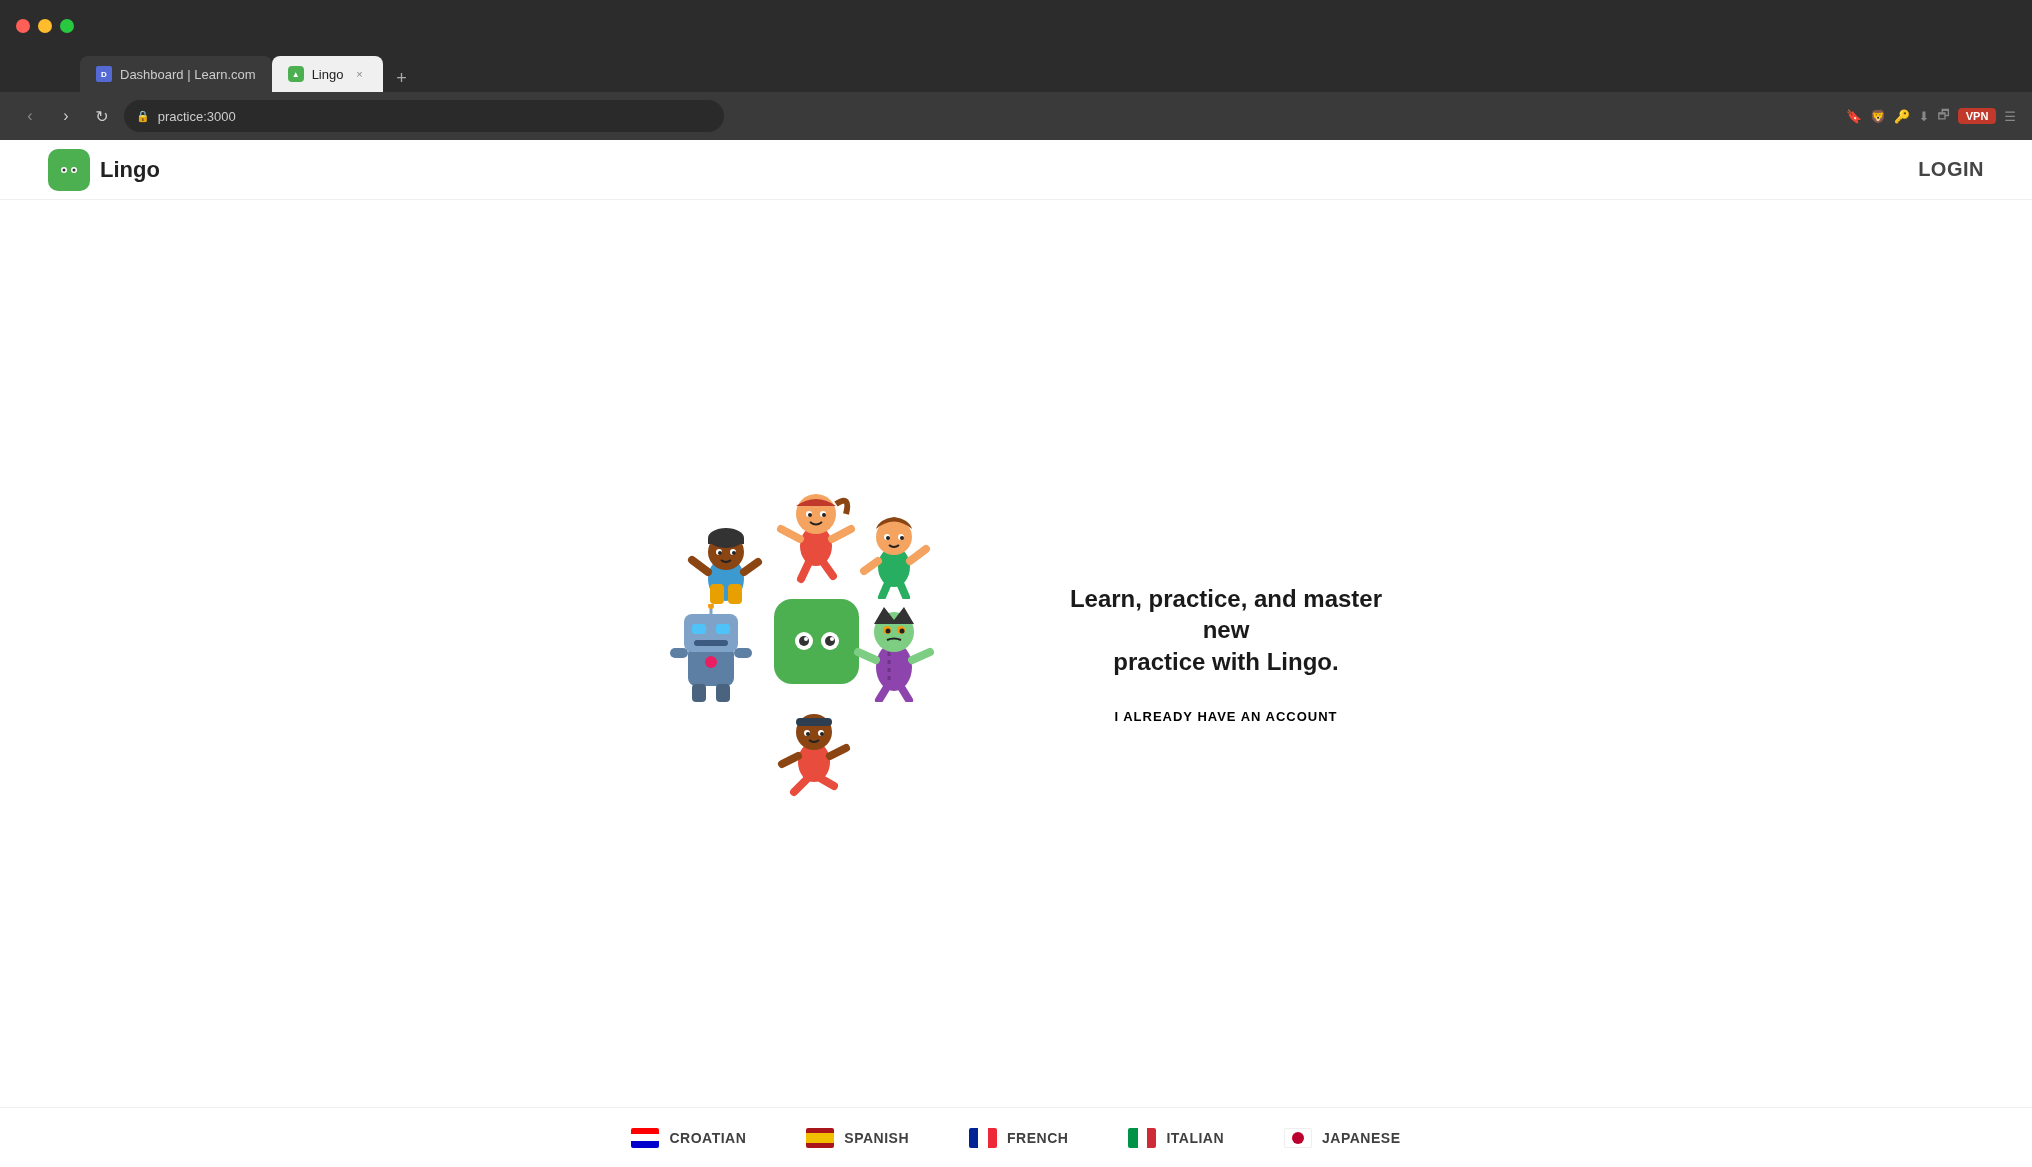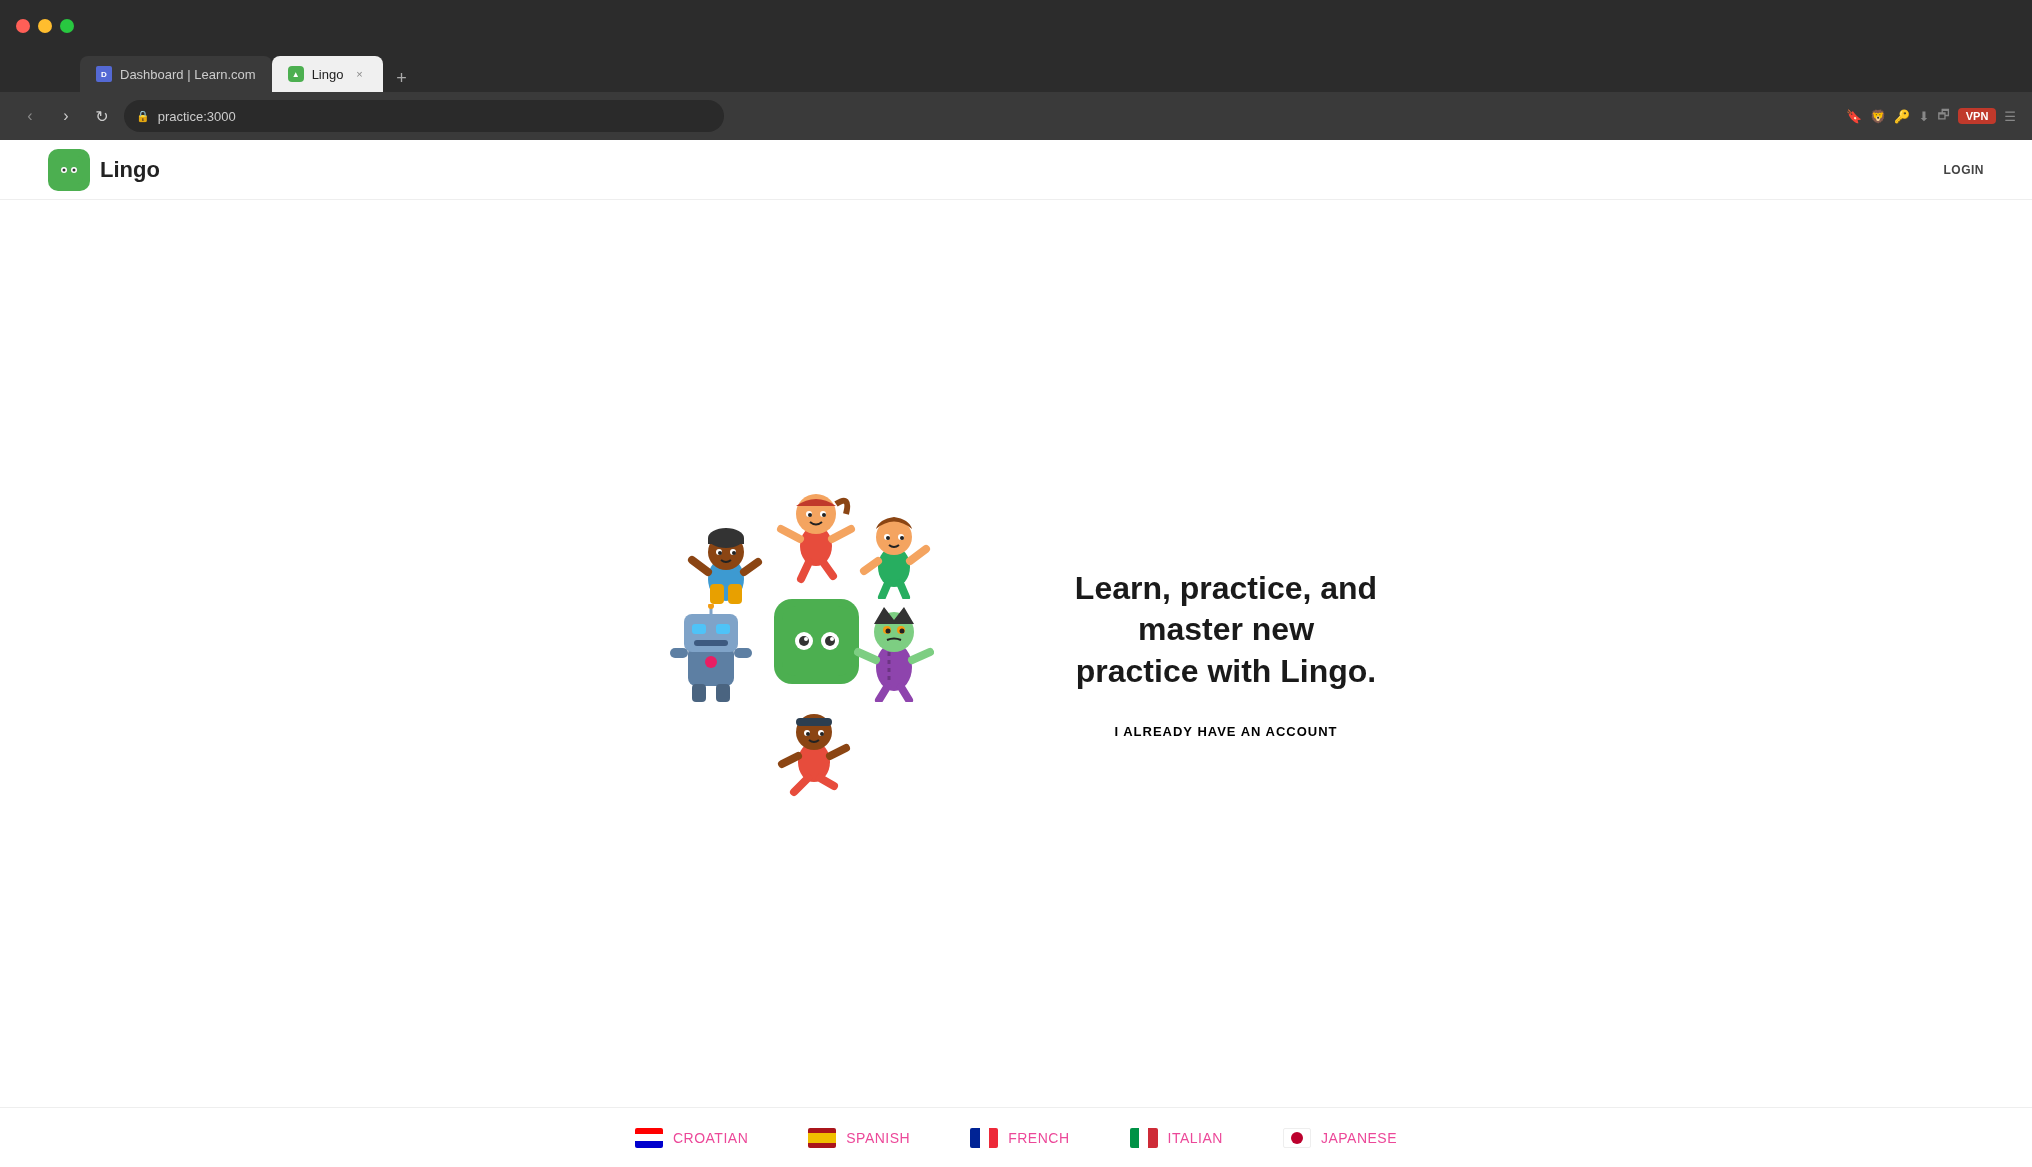--- a/index.html
+++ b/index.html
@@ -30,36 +30,36 @@
     .vpn-badge { background: #c0392b; color: white; padding: 2px 8px; border-radius: 4px; font-size: 11px; font-weight: bold; }
 
     
     .page { background: white; width: 100%; height: calc(1167px - 140px); }
 
     
     .nav { height: 60px; background: white; border-bottom: 1px solid #eee; display: flex; align-items: center; padding: 0 48px; }
     .nav-logo { display: flex; align-items: center; gap: 10px; flex: 1; }
     .logo-icon { width: 42px; height: 42px; background: #4caf50; border-radius: 10px; display: flex; align-items: center; justify-content: center; font-size: 20px; }
     .logo-text { font-size: 22px; font-weight: 600; color: #222; }
-    .login-btn { font-size: 12px; font-weight: 600; color: #444; letter-spacing: 0.5px; cursor: pointer; text-transform: uppercase; }
+    .login-btn { font-size: 20px; font-weight: 600; color: #444; letter-spacing: 0.5px; cursor: pointer; text-transform: uppercase; }
 
     
     .main { display: flex; align-items: center; justify-content: center; height: calc(100% - 60px - 60px); padding: 0 80px; }
     .characters-section { position: relative; width: 360px; height: 340px; flex-shrink: 0; }
     .char-center { top: 100px; left: 145px; width: 85px; height: 85px; background: #4caf50; border-radius: 18px; display: flex; align-items: center; justify-content: center; font-size: 36px; }
 
     .content-section { margin-left: 60px; max-width: 360px; }
-    .main-heading { font-size: 32px; font-weight: 700; color: #1a1a1a; line-height: 1.3; text-align: center; margin-bottom: 32px; }
+    .main-heading { font-size: 24px; font-weight: 700; color: #1a1a1a; line-height: 1.3; text-align: center; margin-bottom: 32px; }
     .get-started-btn { width: 100%; height: 52px; background: #4caf50; border: none; border-radius: 10px; color: white; font-size: 14px; font-weight: 700; letter-spacing: 1.5px; cursor: pointer; text-transform: uppercase; margin-bottom: 16px; }
     .have-account-link { display: block; text-align: center; color: #000000; font-size: 13px; font-weight: 600; letter-spacing: 1px; text-transform: uppercase; cursor: pointer; text-decoration: none; }
 
     
     .footer { height: 60px; background: white; border-top: 1px solid #eee; display: flex; align-items: center; justify-content: center; gap: 60px; }
     .lang-item { display: flex; align-items: center; gap: 10px; }
-    .lang-name { font-size: 14px; font-weight: 400; color: #ec4899; letter-spacing: 0.5px; text-transform: uppercase; }
+    .lang-name { font-size: 14px; font-weight: 700; color: #404040; letter-spacing: 0.5px; text-transform: uppercase; }
 
     
     .flag-croatian { width: 28px; height: 20px; display: flex; flex-direction: column; border-radius: 2px; overflow: hidden; }
     .flag-croatian .stripe1 { flex: 1; background: #FF0000; }
     .flag-croatian .stripe2 { flex: 1; background: white; }
     .flag-croatian .stripe3 { flex: 1; background: #0000CD; }
 
     
     .flag-spanish { width: 28px; height: 20px; display: flex; flex-direction: column; border-radius: 2px; overflow: hidden; }
     .flag-spanish .stripe1 { height: 25%; background: #AA151B; }

